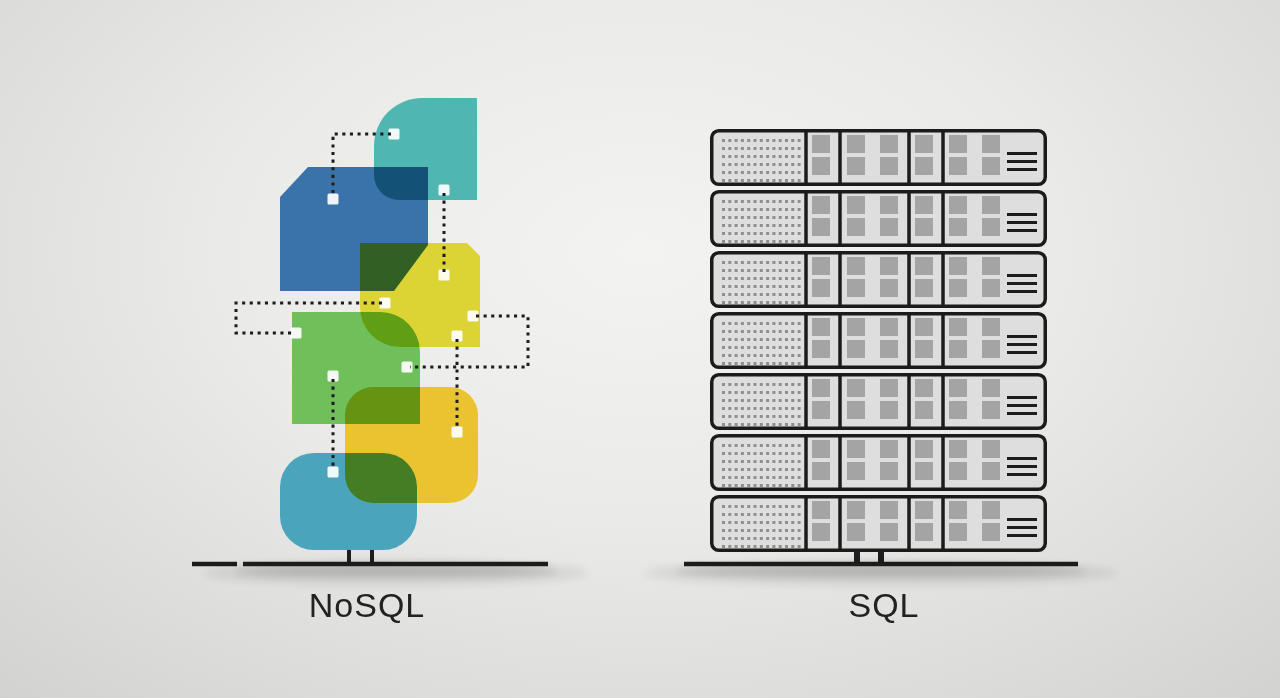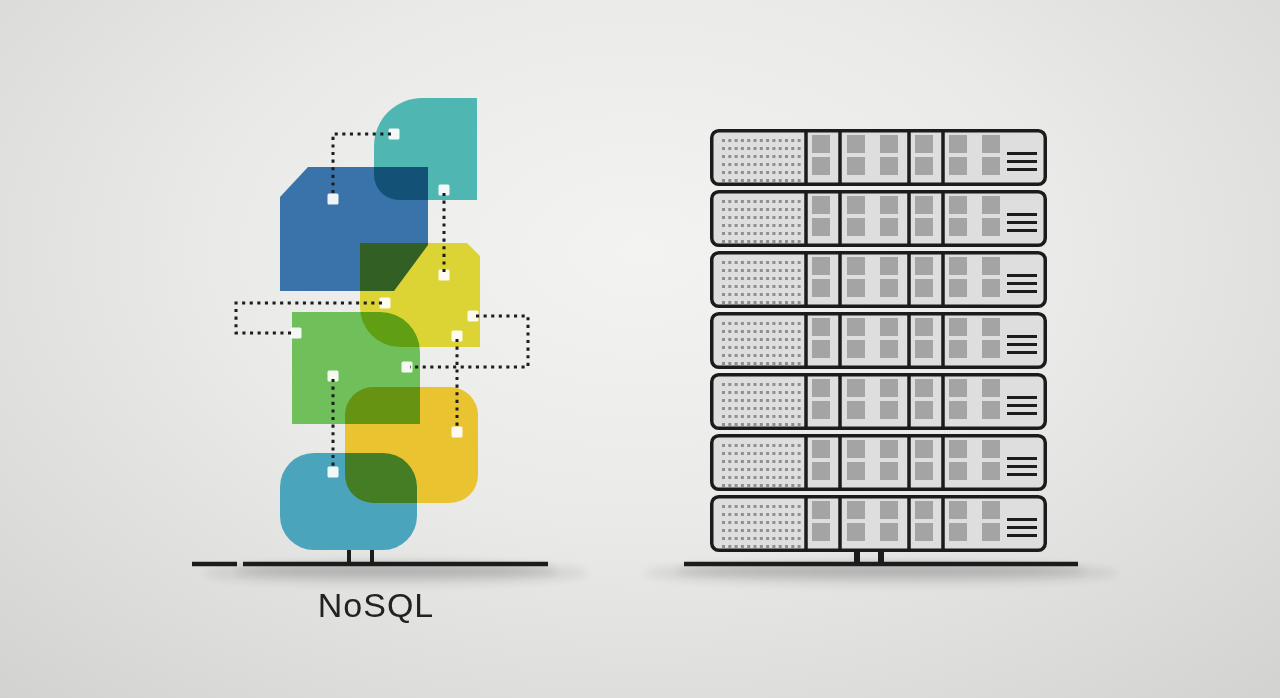--- a/index.html
+++ b/index.html
@@ -17,21 +17,21 @@
   .label {
     position: absolute;
     top: 586px;
     width: 220px;
     text-align: center;
     font-size: 34px;
     font-weight: 400;
     letter-spacing: 1px;
     color: #222221;
   }
-  .label-left  { left: 266px; }
+  .label-left  { left: 257px; }
   .label-right { left: 774px; }
 </style>
 </head>
 <body>
 
 <div class="stage">
   <svg width="1280" height="698" viewBox="0 0 1280 698">
     <defs>
       <filter id="soft" x="-60%" y="-500%" width="220%" height="1100%">
         <feGaussianBlur stdDeviation="4"></feGaussianBlur>
@@ -802,13 +802,14 @@
           <g>
             <rect x="1007" y="518" width="30" height="3" fill="#1c1c1c"></rect>
             <rect x="1007" y="526" width="30" height="3" fill="#1c1c1c"></rect>
             <rect x="1007" y="534" width="30" height="3" fill="#1c1c1c"></rect>
           </g>
         </g>
       </g>
   </svg>
 
   <div class="label label-left">NoSQL</div>
+  <div class="label label-right">SQL</div>
 </div>
 
 </body></html>

